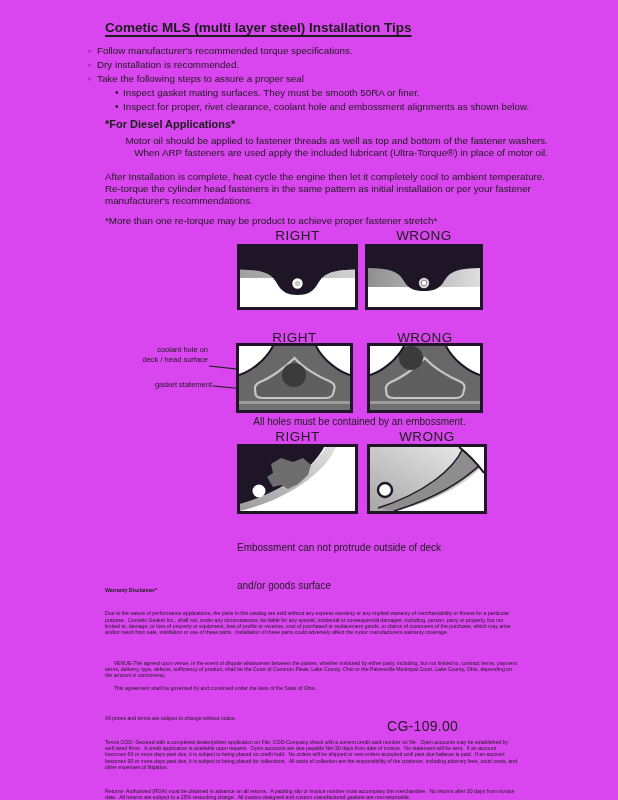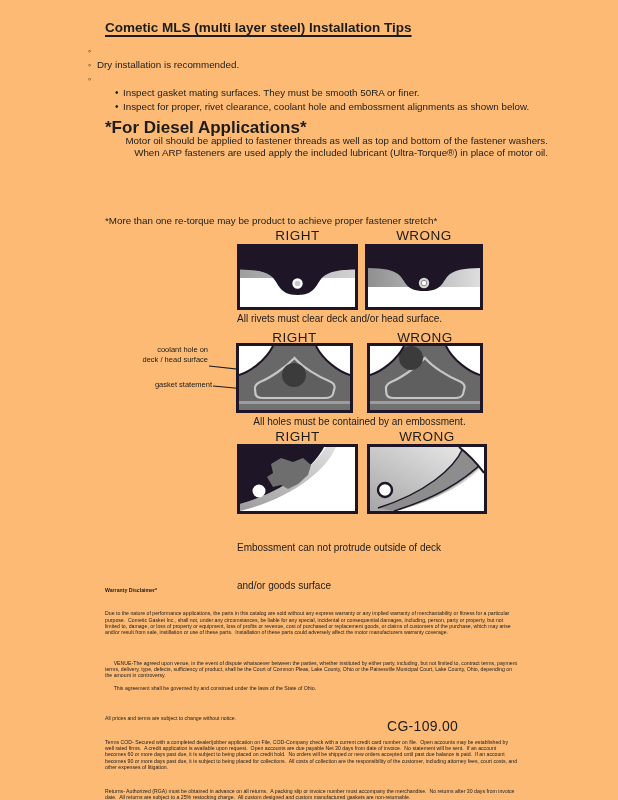--- a/index.html
+++ b/index.html
@@ -1,33 +1,33 @@
 <!DOCTYPE html>
 <html><head>
 <meta charset="utf-8">
 <style>
   :root{
     --ink:#1c1c1c;
     --dk:#1e1526;
   }
   html,body{margin:0;padding:0;background:#ffffff;}
   body{font-family:"Liberation Sans", sans-serif; color:var(--ink);}
-  .page{position:relative;width:618px;height:800px;background:#fdba74;overflow:hidden;}
+  .page{position:relative;width:618px;height:800px;background:#d946ef;overflow:hidden;}
   .abs{position:absolute;}
 
   .title{left:105px;top:20px;font-size:13.5px;font-weight:bold;
          text-decoration:underline;text-decoration-thickness:1.5px;text-underline-offset:3px;}
 
   .bullets{left:88px;top:44px;width:500px;font-size:9.8px;line-height:14px;}
   .b-row{display:flex;white-space:nowrap;}
   .b-row .mk{width:9px;flex:0 0 9px;font-size:9px;}
   .b-row.sub{padding-left:27px;}
   .b-row.sub .mk{width:8px;flex:0 0 8px;font-size:10px;}
 
-  .h2{left:105px;top:118px;font-size:17px;font-weight:bold;}
+  .h2{left:105px;top:118px;font-size:11px;font-weight:bold;}
   .para{left:105px;width:443px;font-size:9.8px;line-height:12px;white-space:pre-wrap;}
   .p1{top:135px;text-align:right;}
   .p2{top:171px;}
   .pnote{top:215px;}
 
   .rw-label{font-size:13.5px;letter-spacing:0.5px;text-align:center;color:var(--ink);}
   .dbox{border:3px solid var(--dk);background:#fff;}
   .dbox svg{display:block;}
   .caption{font-size:10px;line-height:12.5px;color:var(--ink);white-space:pre-wrap;}
 
@@ -42,40 +42,43 @@
 </head>
 <body>
 
 <div class="page">
 
   <div class="abs title">Cometic MLS (multi layer steel) Installation Tips</div>
 
   <div class="abs bullets">
     <div class="b-row">
       <span class="mk">◦</span>
+      <span>Follow manufacturer's recommended torque specifications.</span>
     </div>
     <div class="b-row">
       <span class="mk">◦</span>
       <span>Dry installation is recommended.</span>
     </div>
     <div class="b-row">
       <span class="mk">◦</span>
+      <span>Take the following steps to assure a proper seal</span>
     </div>
     <div class="b-row sub">
       <span class="mk">•</span>
       <span>Inspect gasket mating surfaces.  They must be smooth 50RA or finer.</span>
     </div>
     <div class="b-row sub">
       <span class="mk">•</span>
       <span>Inspect for proper, rivet clearance, coolant hole and embossment alignments as shown below.</span>
     </div>
   </div>
 
   <div class="abs h2">*For Diesel Applications*</div>
   <div class="abs para p1">Motor oil should be applied to fastener threads as well as top and bottom of the fastener washers. When ARP fasteners are used apply the included lubricant (Ultra-Torque®) in place of motor oil.</div>
+  <div class="abs para p2">After Installation is complete, heat cycle the engine then let it completely cool to ambient temperature. Re-torque the cylinder head fasteners in the same pattern as initial installation or per your fastener manufacturer's recommendations.</div>
   <div class="abs para pnote">*More than one re-torque may be product to achieve proper fastener stretch*</div>
 
   <div class="abs rw-label" style="left:237px;top:228px;width:121px;">RIGHT</div>
   <div class="abs rw-label" style="left:365px;top:228px;width:118px;">WRONG</div>
 
   <div class="abs dbox" style="left:237px;top:244px;width:115px;height:60px;">
     <svg width="115" height="60" viewBox="0 0 115 60" preserveAspectRatio="none">
       <defs>
         <linearGradient id="g1r" x1="0" y1="0" x2="1" y2="0">
           <stop offset="0" stop-color="#9e9e9e"></stop>
@@ -99,21 +102,20 @@
         </linearGradient>
       </defs>
       <rect x="0" y="0" width="112" height="60" fill="#ffffff"></rect>
       <rect x="0" y="20" width="112" height="20" fill="url(#g1w)"></rect>
       <path d="M0,0 H112 V21 C95,21.5 89,22.5 82,27 C74,33 76,44 56,44 C36,44 38,33 30,27 C23,22.5 17,21.5 0,21 Z" fill="#1e1526"></path>
       <circle cx="56" cy="36" r="6.3" fill="#d8d8d8" stroke="#1e1526" stroke-width="2.2"></circle>
       <circle cx="56" cy="36" r="2.8" fill="#ffffff" stroke="#8a8a8a" stroke-width="1"></circle>
     </svg>
   </div>
 
-  <div class="abs caption" style="left:237px;top:313px;">All rivets must clear deck and/or head surface.</div>
 
   <div class="abs rw-label" style="left:236px;top:330px;width:117px;">RIGHT</div>
   <div class="abs rw-label" style="left:367px;top:330px;width:116px;">WRONG</div>
 
   <div class="abs ann" style="left:60px;top:345px;width:148px;">
     <div>coolant hole on</div>
     <div>deck / head surface</div>
   </div>
   <div class="abs ann" style="left:60px;top:380px;width:152px;">gasket statement</div>
 

